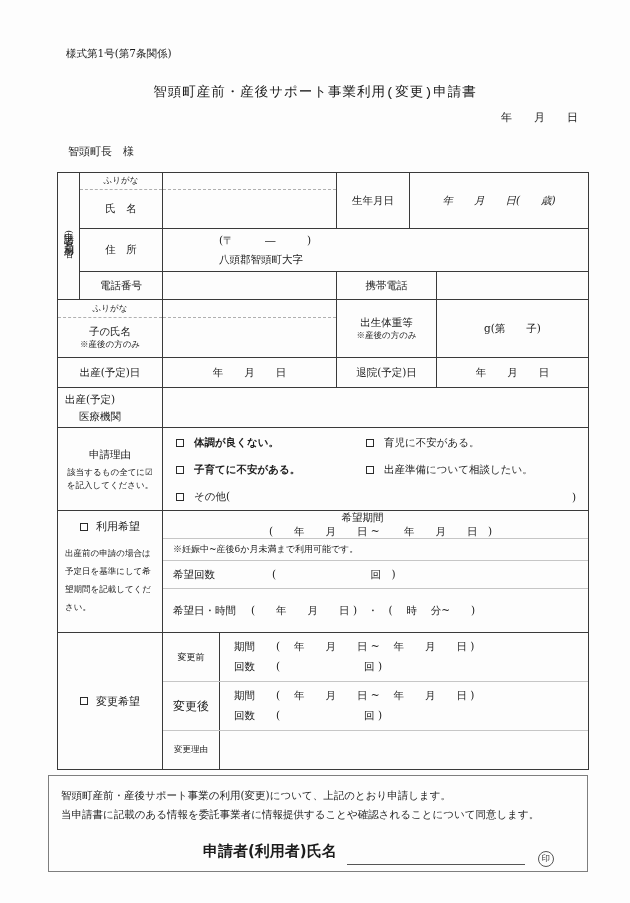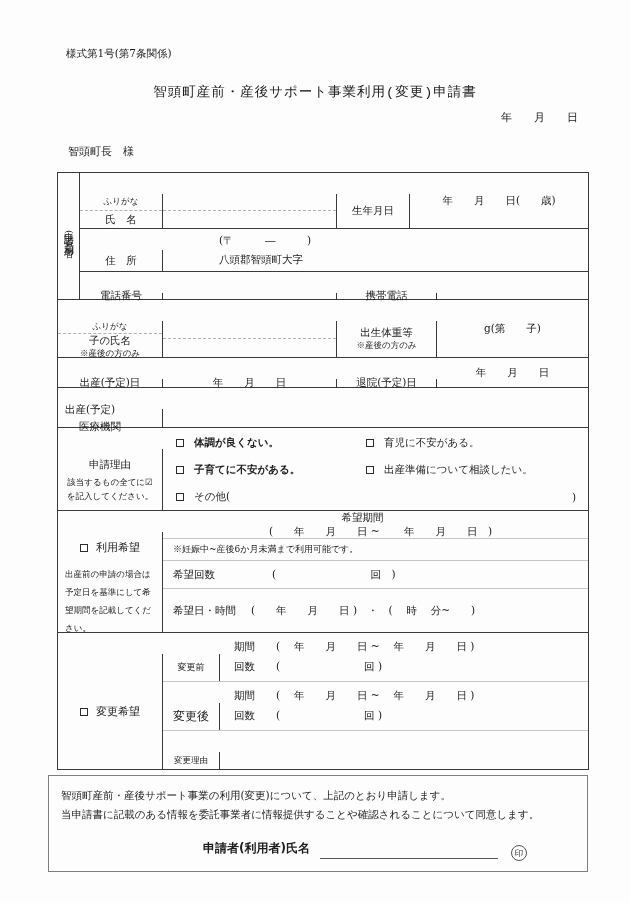--- a/index.html
+++ b/index.html
@@ -13,21 +13,21 @@
   .pre { white-space: pre; }
   .form-number { position:absolute; left:66px; top:47px; font-size:10.5px; }
   .title { position:absolute; left:0; right:0; top:83px; text-align:center; font-size:13.5px; letter-spacing:1px;font-family:Liberation Mono, monospace; }
   .date-line { position:absolute; right:52px; top:110px; font-size:11px; }
   .addressee { position:absolute; left:68px; top:144px; font-size:11px; }
 
   .tbl { position:absolute; left:57px; top:172px; width:532px; border:1px solid #3a3a3a; font-size:10.5px; }
   .row { display:flex; }
   .col { display:flex; flex-direction:column; }
   .bt { border-top:1px solid #3a3a3a; }
-  .br { border-right:1px solid #3a3a3a;margin-top:21px; }
+  .br { border-right:1px solid #3a3a3a; }
   .lt { border-top:1px solid #c6c6c6; }
   .dt { border-top:1px dashed #b0b0b0; }
   .cc { display:flex; align-items:center; justify-content:center; }
   .vc { display:flex; align-items:center; }
   .sm { font-size:8.5px; }
   .cb { width:8px; height:8px; border:1px solid #2b2b2b; display:inline-block; flex:none; background:#fff; }
   .vlabel {
     width:22px; border-right:1px solid #3a3a3a;
     writing-mode:vertical-rl; font-size:10px; letter-spacing:2px;
     display:flex; align-items:center; justify-content:center;
@@ -35,21 +35,21 @@
   .opt { display:flex; align-items:center; height:20px; }
   .opt .cb { margin-right:10px; }
   .optcell { width:190px; display:flex; align-items:center;font-weight:bold; }
 
   .decl {
     position:absolute; left:48px; top:775px; width:540px; height:97px;
     border:1.5px solid #7e7e7e; padding:10px 12px 0; font-size:10.5px; line-height:1.8;
     background:#fdfdfd;
   }
   .sig-row { display:flex; align-items:flex-end; margin-top:14px; padding-left:142px; }
-  .sig-label { font-family:"DejaVu Sans","Liberation Sans",sans-serif; font-weight:bold; font-size:12px; }
+  .sig-label { font-family:"DejaVu Sans","Liberation Sans",sans-serif; font-weight:bold; font-size:15px; }
   .sig-line { width:178px; border-bottom:1px solid #555; height:13px; margin-left:10px; }
   .seal {
     width:16px; height:16px; border:1px solid #555; border-radius:50%;
     font-size:8.5px; display:flex; align-items:center; justify-content:center;
     margin-left:13px; color:#3d3d3d; margin-bottom:-2px;
   }
 </style>
 </head>
 <body>
 
@@ -68,21 +68,21 @@
         <div class="row" style="height:55px;">
           <div class="col br" style="width:83px;">
             <div class="cc sm" style="height:16px;">ふりがな</div>
             <div class="cc dt" style="flex:1;">氏　名</div>
           </div>
           <div class="col br" style="width:174px;">
             <div style="height:16px;"></div>
             <div class="dt" style="flex:1;"></div>
           </div>
           <div class="cc br" style="width:73px;">生年月日</div>
-          <div class="cc pre" style="flex:1;">年　　月　　日(　　歳)</div>
+          <div class="cc pre" style="flex:1;font-style:italic;">年　　月　　日(　　歳)</div>
         </div>
         <div class="row bt" style="height:43px;gap:44px;">
           <div class="cc br" style="width:83px;">住　所</div>
           <div class="col" style="flex:1; justify-content:center; padding-left:12px; line-height:1.8;">
             <div class="pre">(〒　　　―　　　)</div>
             <div>八頭郡智頭町大字</div>
           </div>
         </div>
         <div class="row bt" style="height:28px;">
           <div class="cc br" style="width:83px;">電話番号</div>

